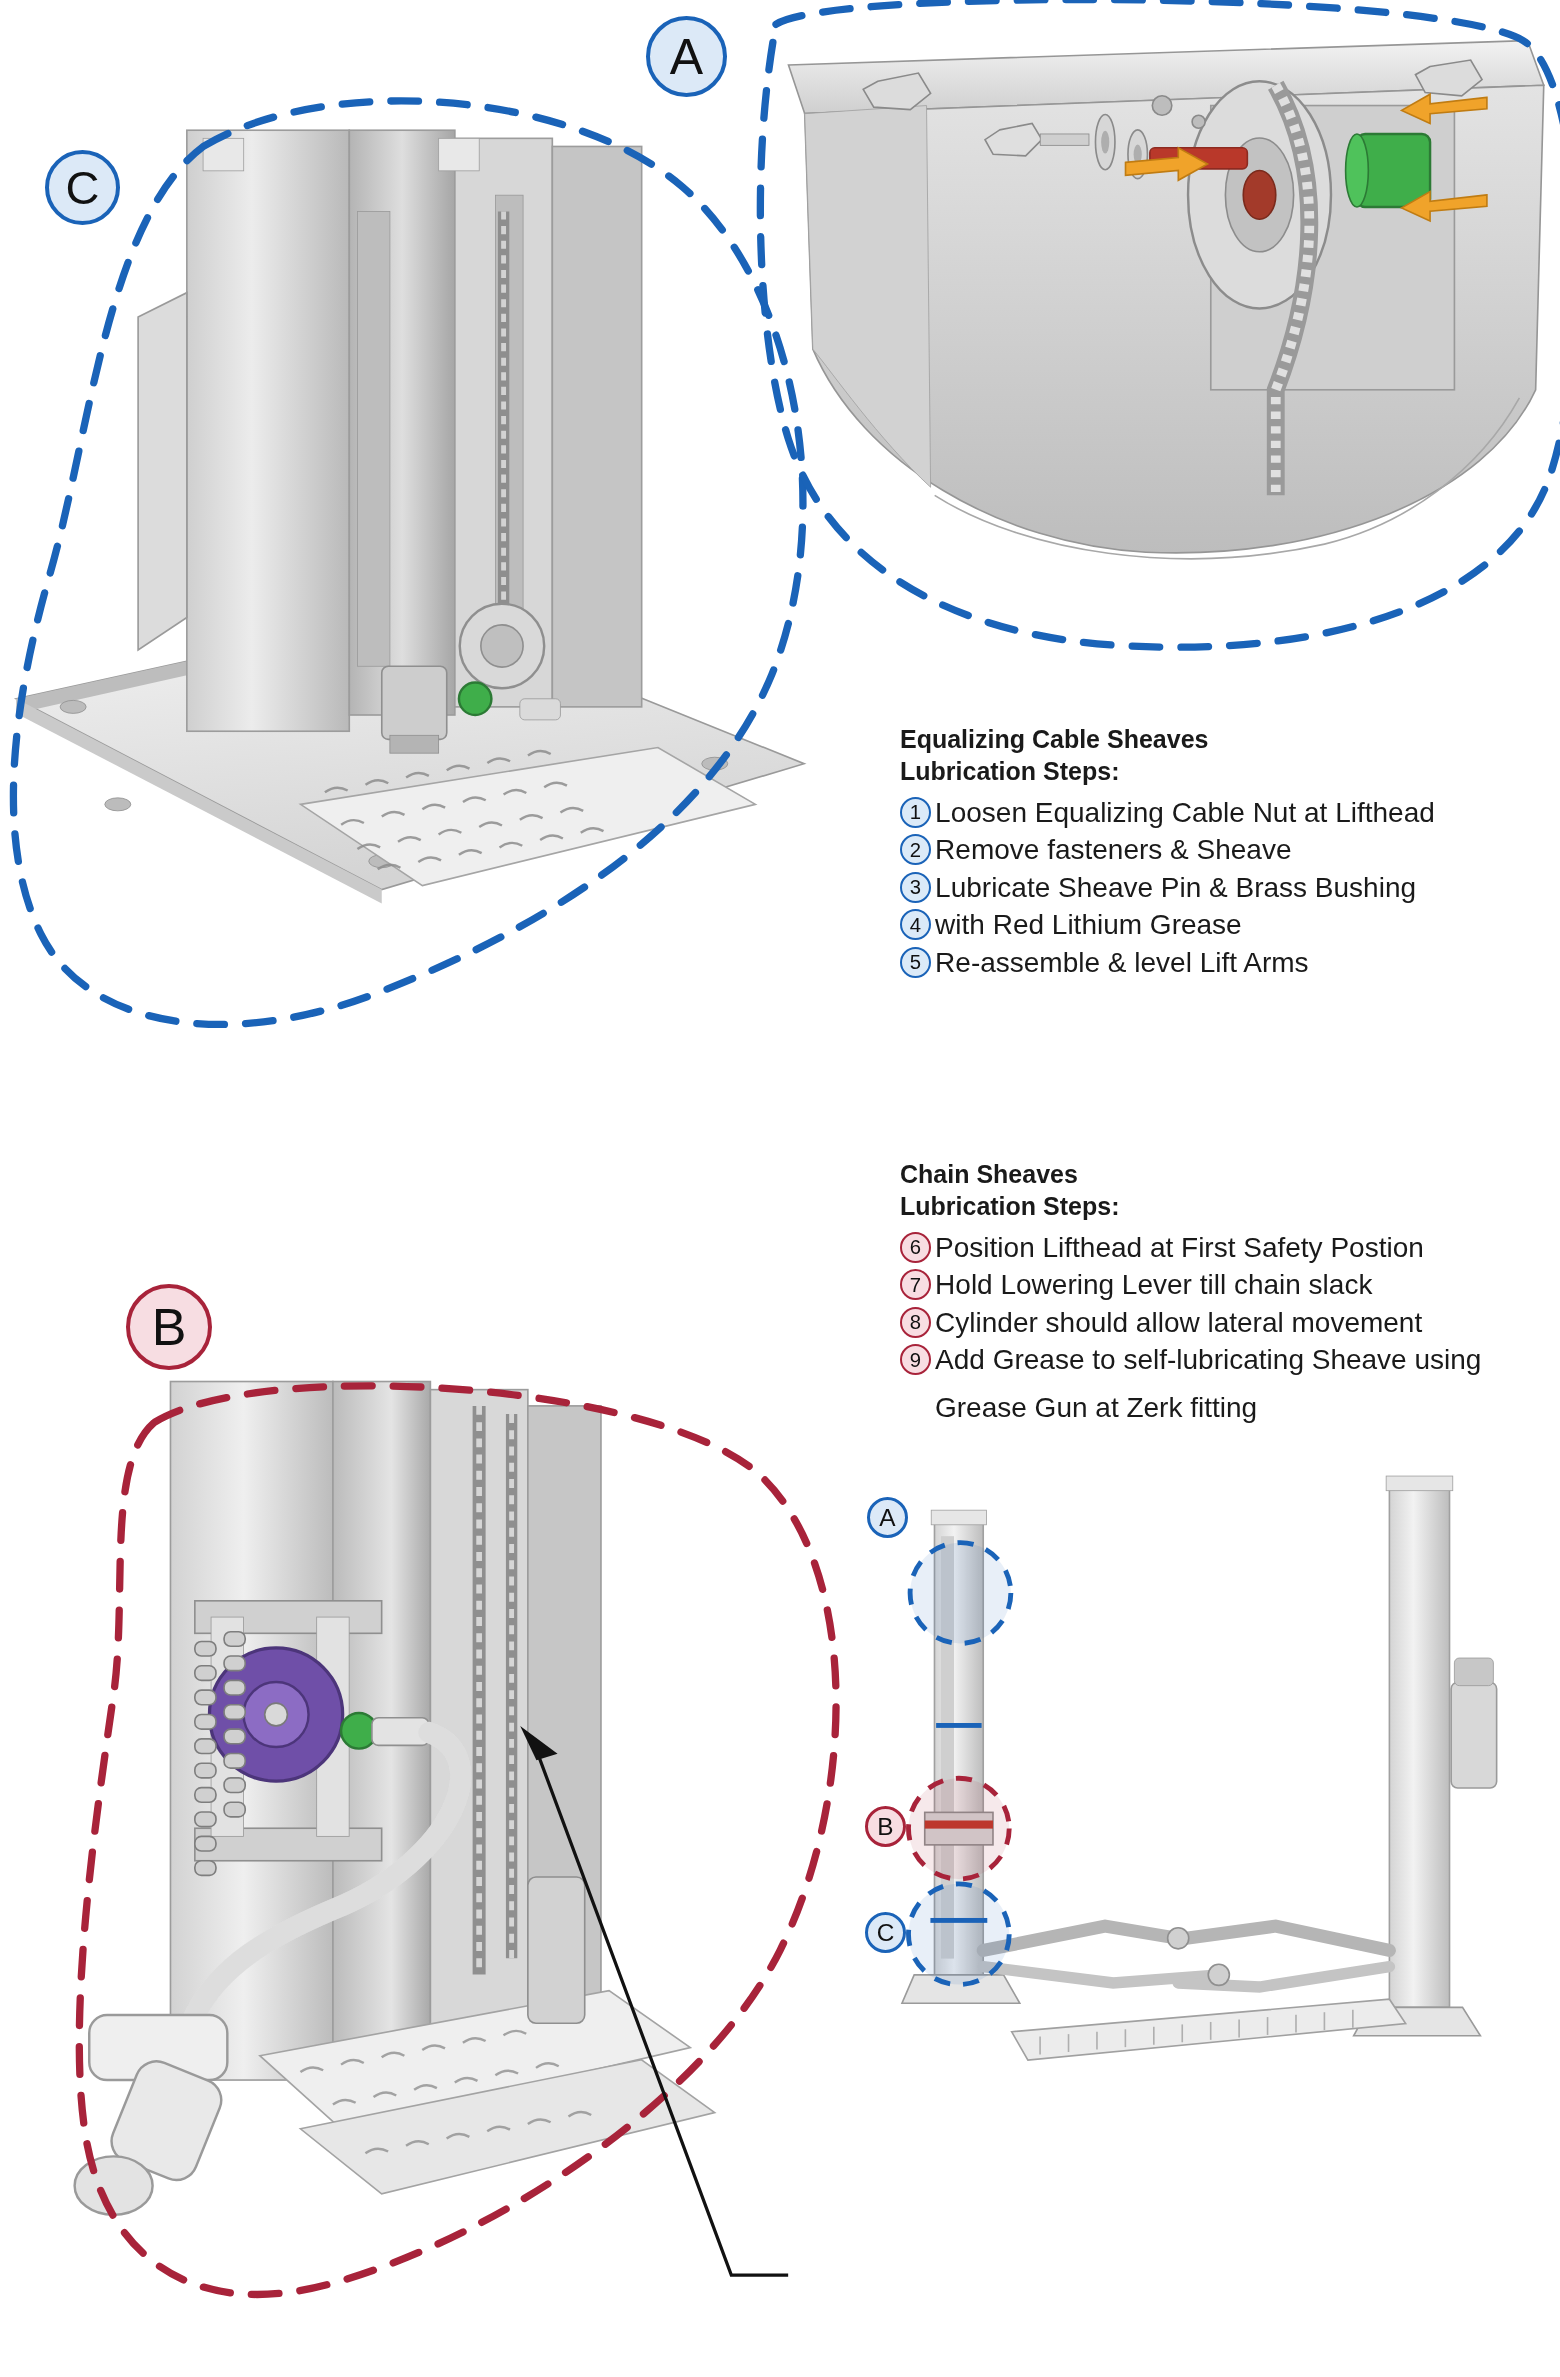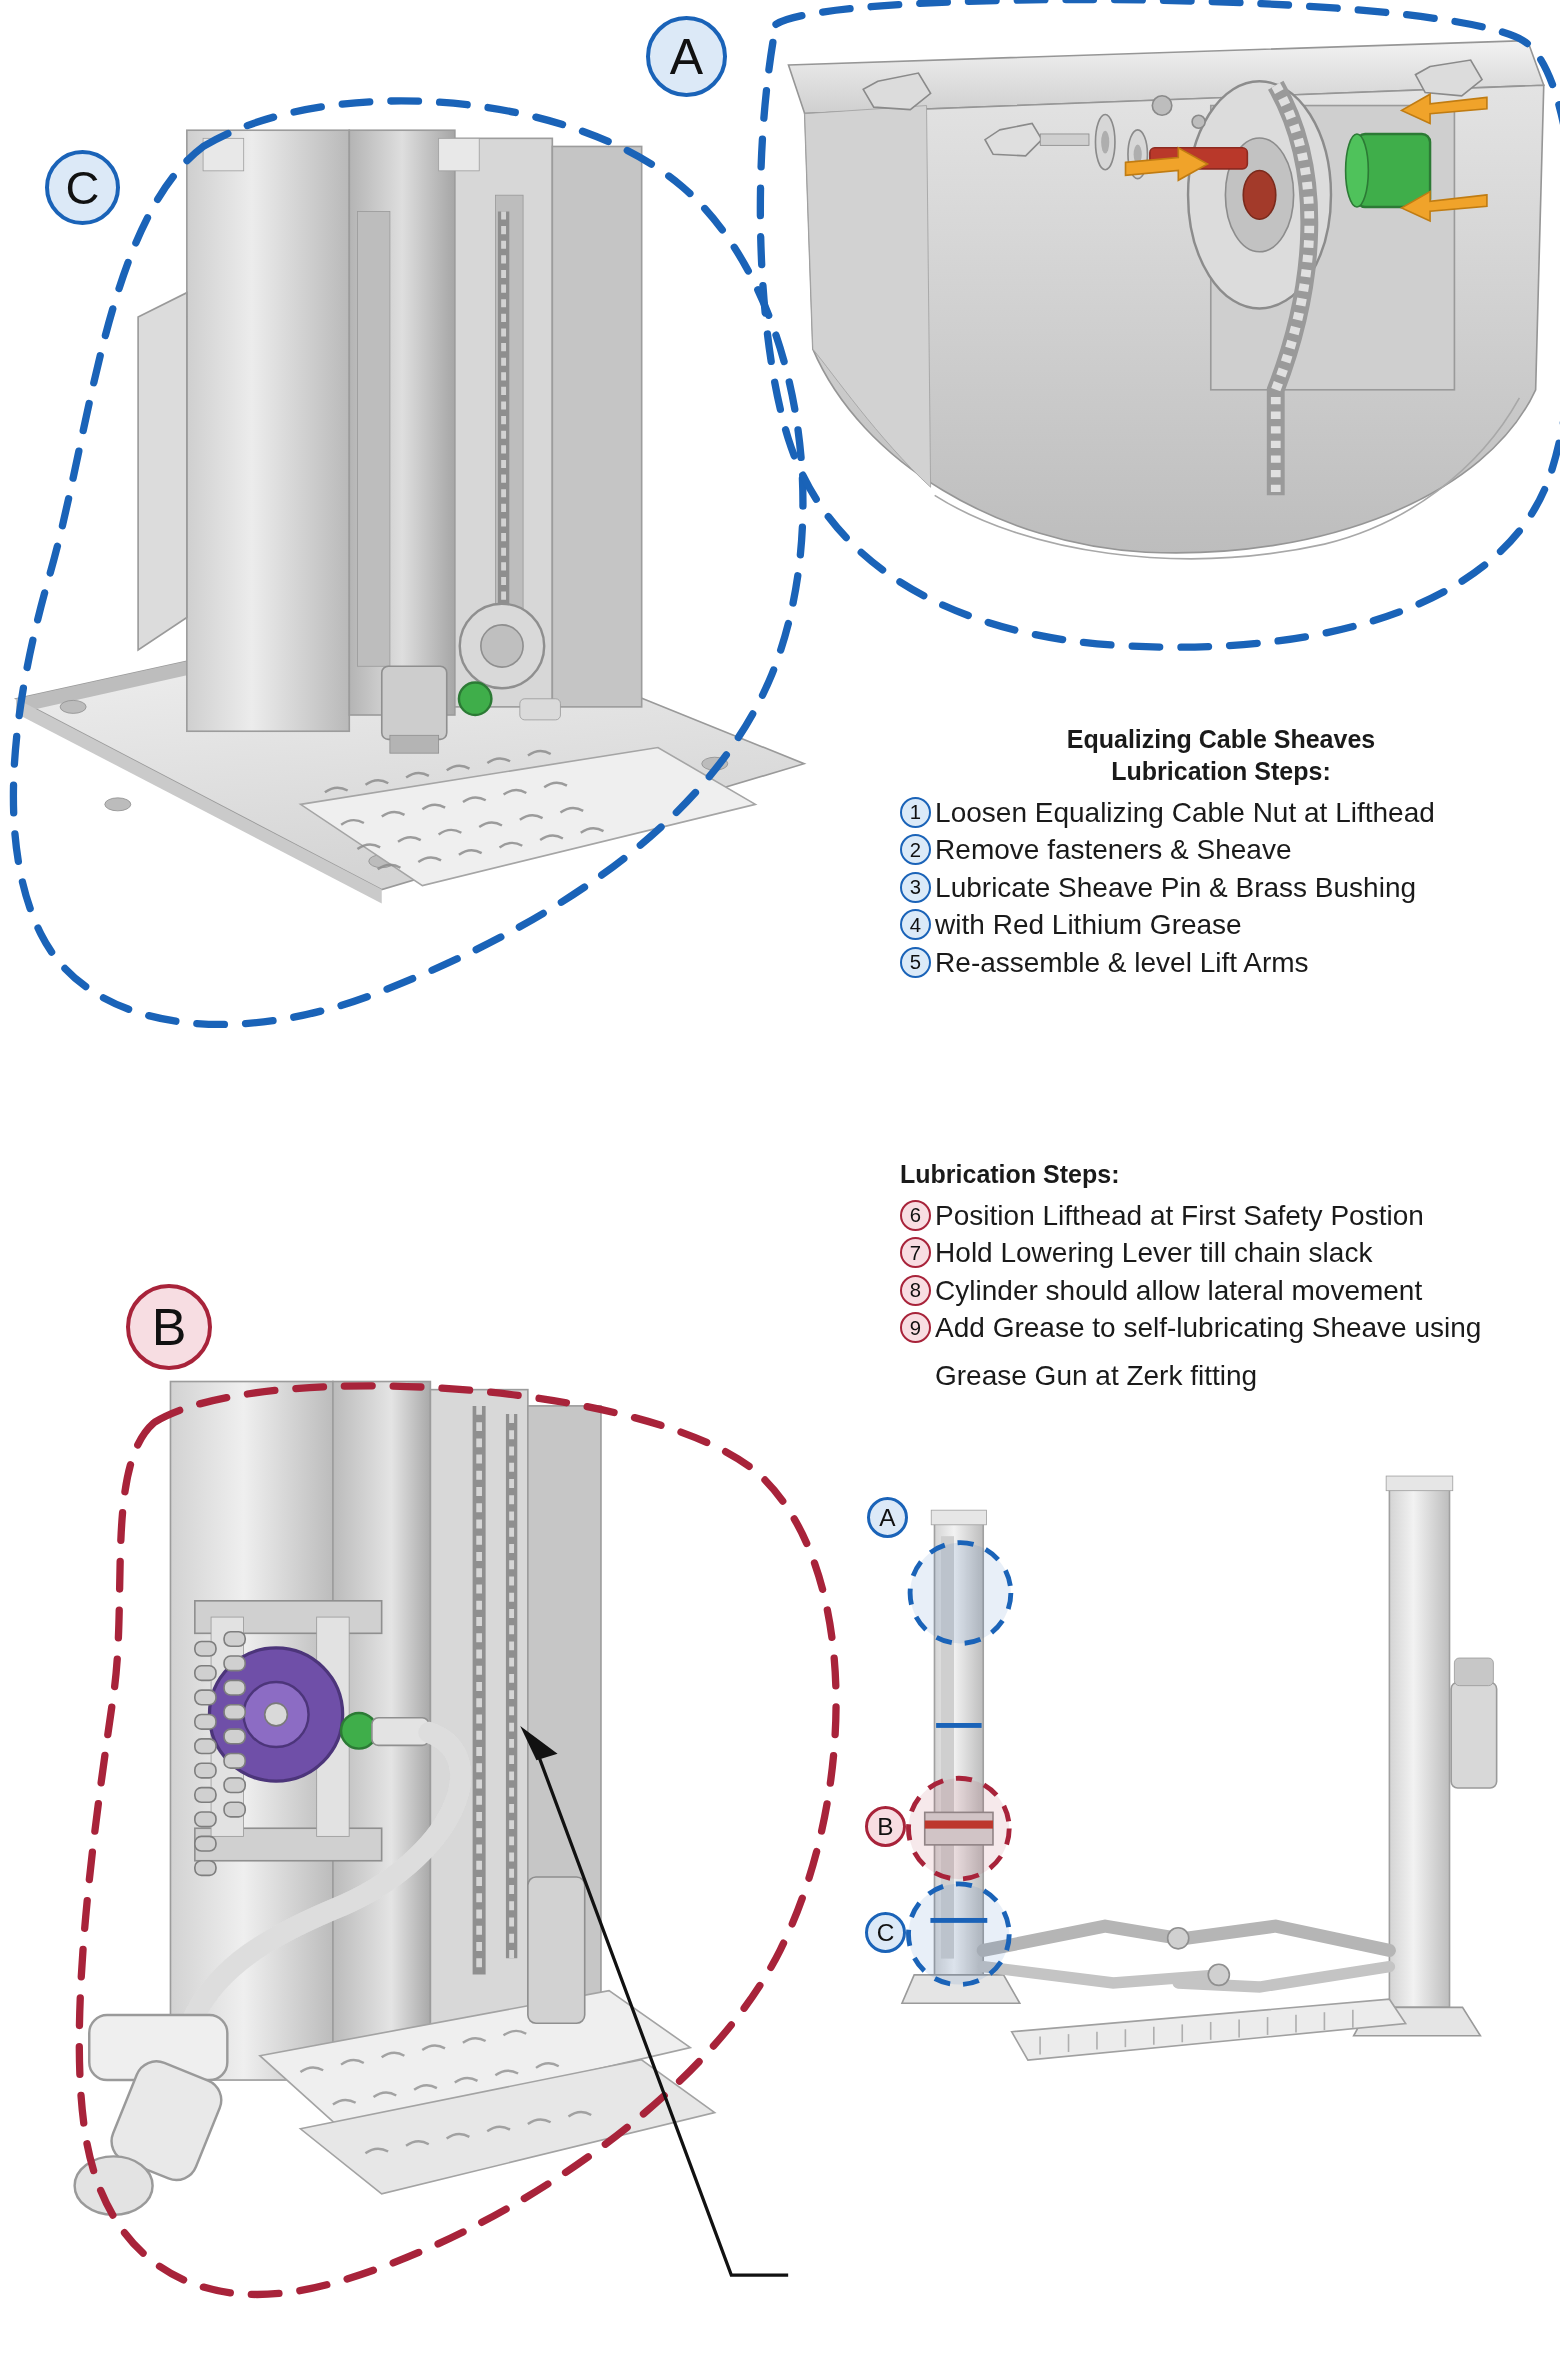--- a/index.html
+++ b/index.html
@@ -264,21 +264,21 @@
   <svg class="outline-svg" style="left:731px; top:0px; width:829px; height:674px;" viewBox="0 0 1020 830" width="829" height="674">
     <path d="M55,30 C120,-15 870,-12 975,50 C1050,95 1060,420 1010,580
              C960,740 740,810 480,795 C280,784 120,700 70,540
              C30,410 25,190 55,30 Z" fill="none" stroke="#1a63b8" stroke-width="9" stroke-dasharray="34 26" stroke-linecap="round"></path>
   </svg>
 
   <div class="badge badge-blue" style="left:646px; top:16.3px; width:81px; height:81px; font-size:50px;">
     <span>A</span>
   </div>
 
-  <div class="abs nosel" style="left:900px; top:723px; width:642px;text-align:center;">
+  <div class="abs nosel" style="left:900px; top:723px; width:642px;">
     <div class="section-title">
       <div>Equalizing Cable Sheaves</div>
       <div>Lubrication Steps:</div>
     </div>
 
     <div class="step-row">
       <div class="step-num num-blue">1</div>
       <div class="step-text">Loosen Equalizing Cable Nut at Lifthead</div>
     </div>
     <div class="step-row">
@@ -294,20 +294,21 @@
       <div class="step-text">with Red Lithium Grease</div>
     </div>
     <div class="step-row">
       <div class="step-num num-blue">5</div>
       <div class="step-text">Re-assemble &amp; level Lift Arms</div>
     </div>
   </div>
 
   <div class="abs nosel" style="left:900px; top:1158px; width:658px;">
     <div class="section-title">
+      <div>Chain Sheaves</div>
       <div>Lubrication Steps:</div>
     </div>
 
     <div class="step-row">
       <div class="step-num num-red">6</div>
       <div class="step-text">Position Lifthead at First Safety Postion</div>
     </div>
     <div class="step-row">
       <div class="step-num num-red">7</div>
       <div class="step-text">Hold Lowering Lever till chain slack</div>

